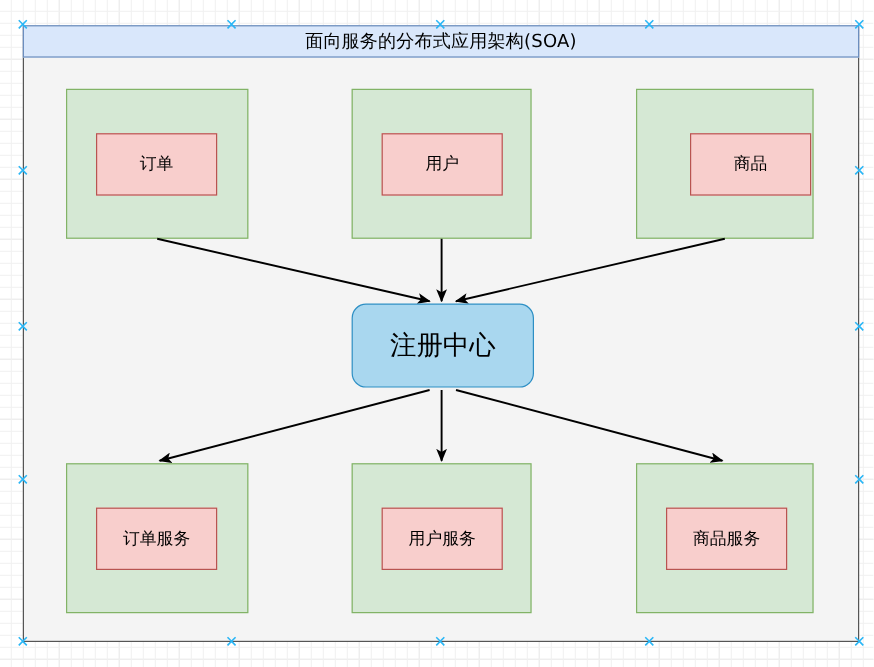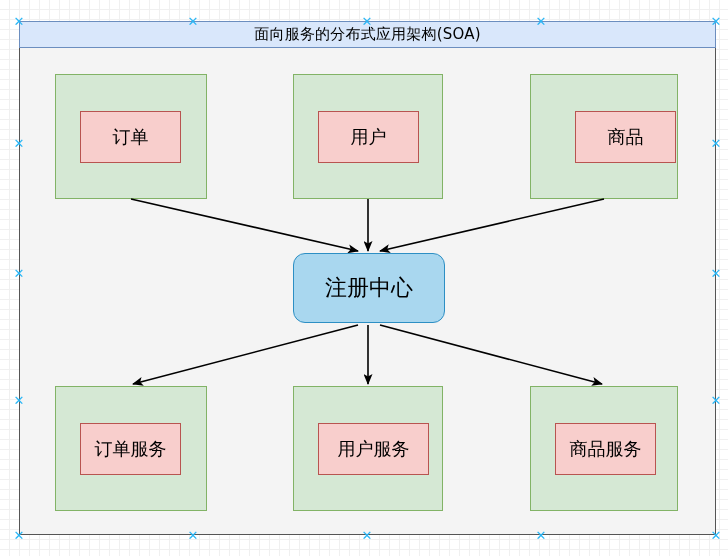--- a/index.html
+++ b/index.html
@@ -68,21 +68,21 @@
   .service-box {
     position: absolute;
     background: #f8cecc;
     border: 1.3px solid #b85450;
     box-sizing: border-box;
     display: flex;
     align-items: center;
     justify-content: center;
   }
   .service-box .svc-text {
-    font-size: 18px;
+    font-size: 14px;
     color: #000000;
   }
 
   
   #registry-node {
     position: absolute;
     left: 293px;
     top: 253px;
     width: 152px;
     height: 70px;
@@ -149,21 +149,21 @@
       <div class="service-box" style="left: 555px; top: 111px; width: 101px; height: 52px; margin-left: 20px;">
         <span class="svc-text">商品</span>
       </div>
     </div>
   <div id="consumer-row">
       <div class="group-box" style="left: 55px; top: 386px; width: 152px; height: 125px;"></div>
       <div class="service-box" style="left: 80px; top: 423px; width: 101px; height: 52px;">
         <span class="svc-text">订单服务</span>
       </div>
       <div class="group-box" style="left: 293px; top: 386px; width: 150px; height: 125px;"></div>
-      <div class="service-box" style="left: 318px; top: 423px; width: 111px; height: 52px;">
+      <div class="service-box" style="left: 318px; top: 423px; width: 101px; height: 52px;">
         <span class="svc-text">用户服务</span>
       </div>
       <div class="group-box" style="left: 530px; top: 386px; width: 148px; height: 125px;"></div>
       <div class="service-box" style="left: 555px; top: 423px; width: 101px; height: 52px;">
         <span class="svc-text">商品服务</span>
       </div>
     </div>
 
   <svg id="edges" viewBox="0 0 728 556" xmlns="http://www.w3.org/2000/svg">
     <defs>

